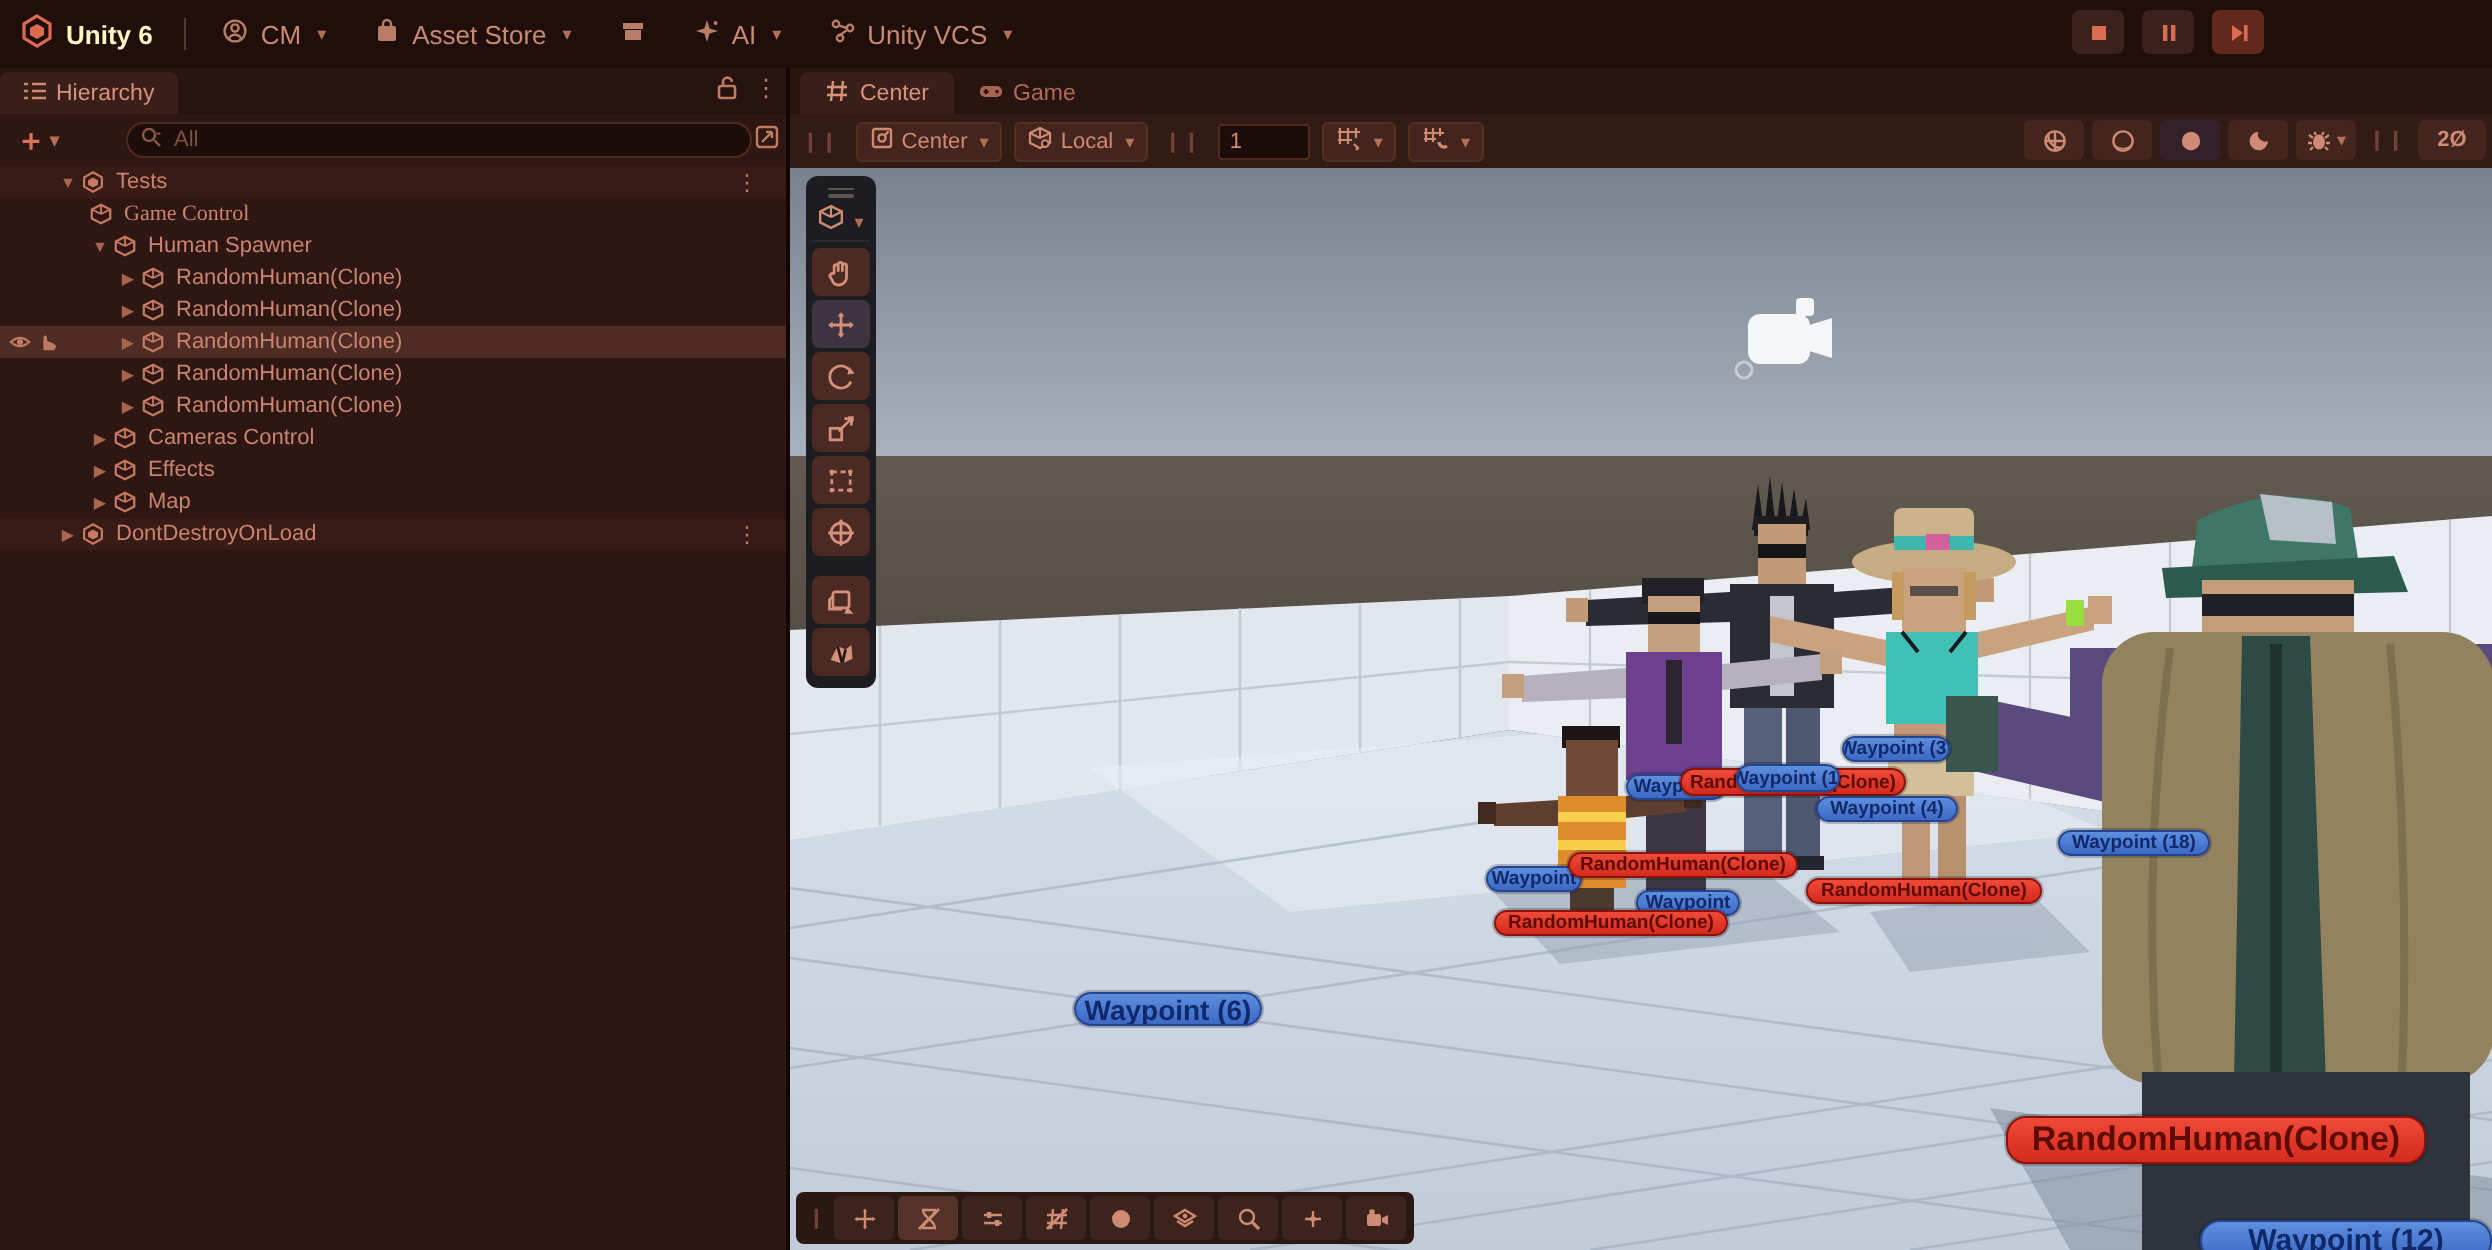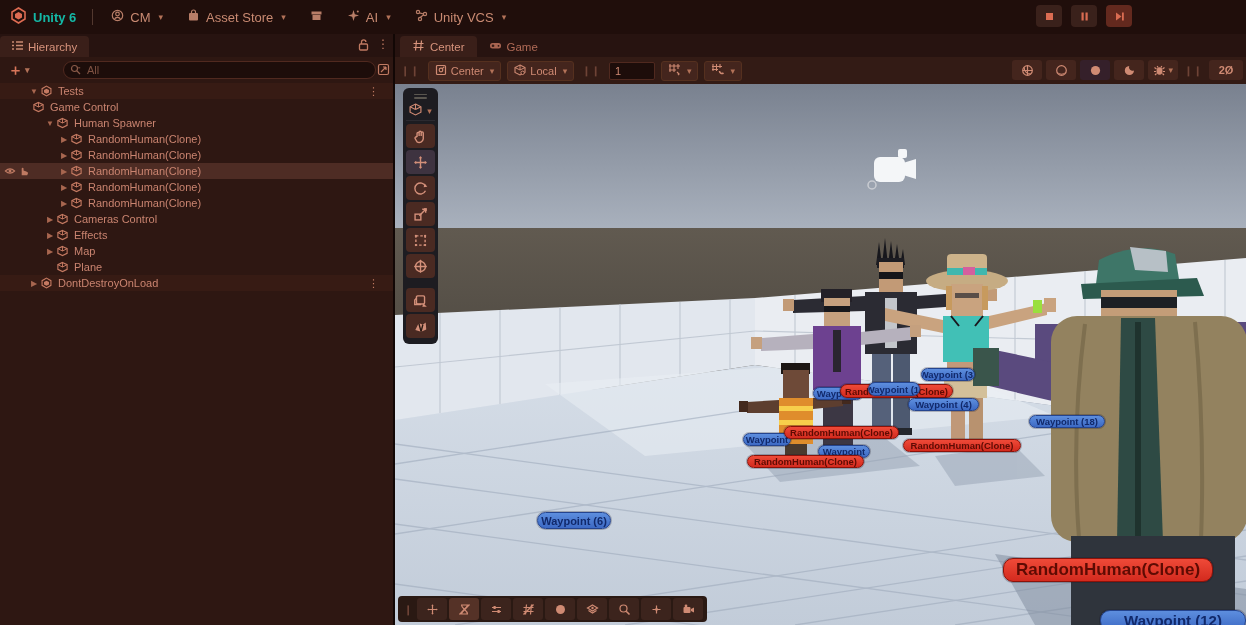--- a/index.html
+++ b/index.html
@@ -1,20 +1,20 @@
 <!DOCTYPE html>
 <html><head>
 <meta charset="utf-8">
 <style>
   html,body{margin:0;padding:0;background:#1f0e0a;width:1246px;height:625px;overflow:hidden;
     font-family:"Liberation Sans",sans-serif;-webkit-font-smoothing:antialiased;}
   *{box-sizing:border-box;}
   
   #menubar{position:absolute;left:0;top:0;width:1246px;height:34px;background:#200e0b;display:flex;align-items:center;color:#cf8a74;font-size:13px;}
-  #brand{display:flex;align-items:center;gap:6px;padding:0 10px 0 10px;font-weight:bold;color:#14b8a6;}
+  #brand{display:flex;align-items:center;gap:6px;padding:0 10px 0 10px;font-weight:bold;color:#fef9c3;}
   .mb-sep{width:1px;height:16px;background:#53382f;margin:0 6px;}
   .mb-item{display:flex;align-items:center;gap:6px;padding:0 12px;height:100%;cursor:default;color:#c98a72;}
   .mb-item svg{opacity:.9}
   .caret{font-size:9px;color:#b37258;margin-left:2px;}
   #playbar{position:absolute;left:1036px;top:5px;display:flex;gap:9px;}
   .playbtn{width:26px;height:22px;border-radius:4px;background:#3a211b;display:flex;align-items:center;justify-content:center;color:#da6c52;}
   .playbtn.active{background:#63291e;}
   
   #hierarchy{position:absolute;left:0;top:34px;width:395px;height:591px;background:#2e1712;border-right:2px solid #120705;}
   .tabbar{height:23px;background:#271310;display:flex;align-items:flex-end;position:relative;}
@@ -181,21 +181,21 @@
         <span class="arrow">▼</span>
         <span class="ricon">
           <svg width="13" height="12" viewBox="0 0 13 13" fill="none" stroke="currentColor" stroke-width="1.2">
             <polygon points="6.5,1.2 11.3,4 11.3,9 6.5,11.8 1.7,9 1.7,4" fill="none"></polygon>
             <polygon points="6.5,4 9.2,5.5 9.2,8 6.5,9.5 3.8,8 3.8,5.5" fill="currentColor" stroke="none"></polygon>
           </svg>
         </span>
         <span>Tests</span>
         <span class="kebab">⋮</span>
       </div>
-      <div class="row" style="padding-left: 20px;">
+      <div class="row" style="padding-left: 32px; font-family: Liberation Serif, serif;">
         <span class="arrow"></span>
         <span class="ricon">
           <svg width="13" height="12" viewBox="0 0 13 13" fill="none" stroke="currentColor" stroke-width="1.2">
             <polygon points="6.5,1.5 11.5,4 11.5,9 6.5,11.5 1.5,9 1.5,4"></polygon>
             <path d="M6.5,1.5v5 M6.5,6.5 L1.5,4 M6.5,6.5 L11.5,4" stroke-width="1"></path>
           </svg>
         </span>
         <span>Game Control</span>
       </div>
       <div class="row" style="padding-left: 44px;">
@@ -291,30 +291,20 @@
       </div>
       <div class="row" style="padding-left: 44px;">
         <span class="arrow">▶</span>
         <span class="ricon">
           <svg width="13" height="12" viewBox="0 0 13 13" fill="none" stroke="currentColor" stroke-width="1.2">
             <polygon points="6.5,1.5 11.5,4 11.5,9 6.5,11.5 1.5,9 1.5,4"></polygon>
             <path d="M6.5,1.5v5 M6.5,6.5 L1.5,4 M6.5,6.5 L11.5,4" stroke-width="1"></path>
           </svg>
         </span>
         <span>Map</span>
-      </div>
-      <div class="row" style="padding-left: 44px;">
-        <span class="arrow"></span>
-        <span class="ricon">
-          <svg width="13" height="12" viewBox="0 0 13 13" fill="none" stroke="currentColor" stroke-width="1.2">
-            <polygon points="6.5,1.5 11.5,4 11.5,9 6.5,11.5 1.5,9 1.5,4"></polygon>
-            <path d="M6.5,1.5v5 M6.5,6.5 L1.5,4 M6.5,6.5 L11.5,4" stroke-width="1"></path>
-          </svg>
-        </span>
-        <span>Plane</span>
       </div>
       <div class="row header" style="padding-left: 28px;">
         <span class="arrow">▶</span>
         <span class="ricon">
           <svg width="13" height="12" viewBox="0 0 13 13" fill="none" stroke="currentColor" stroke-width="1.2">
             <polygon points="6.5,1.2 11.3,4 11.3,9 6.5,11.8 1.7,9 1.7,4" fill="none"></polygon>
             <polygon points="6.5,4 9.2,5.5 9.2,8 6.5,9.5 3.8,8 3.8,5.5" fill="currentColor" stroke="none"></polygon>
           </svg>
         </span>
         <span>DontDestroyOnLoad</span>
@@ -737,21 +727,21 @@
         </div>
         <div class="pill red" style="left: 508px; top: 355px; width: 118px; height: 13px; font-size: 9.5px;">
           <span>RandomHuman(Clone)</span>
         </div>
         <div class="pill blue" style="left: 423px; top: 361px; width: 52px; height: 13px; font-size: 9.5px;">
           <span>Waypoint</span>
         </div>
         <div class="pill red" style="left: 352px; top: 371px; width: 117px; height: 13px; font-size: 9.5px;">
           <span>RandomHuman(Clone)</span>
         </div>
-        <div class="pill blue" style="left: 142px; top: 428px; width: 74px; height: 17px; font-size: 11px;">
+        <div class="pill blue" style="left: 142px; top: 412px; width: 94px; height: 17px; font-size: 14px;">
           <span>Waypoint (6)</span>
         </div>
         <div class="pill red" style="left: 608px; top: 474px; width: 210px; height: 24px; font-size: 17px;">
           <span>RandomHuman(Clone)</span>
         </div>
         <div class="pill blue" style="left: 705px; top: 526px; width: 146px; height: 21px; font-size: 15px;">
           <span>Waypoint (12)</span>
         </div>
       </div>
   </div>

